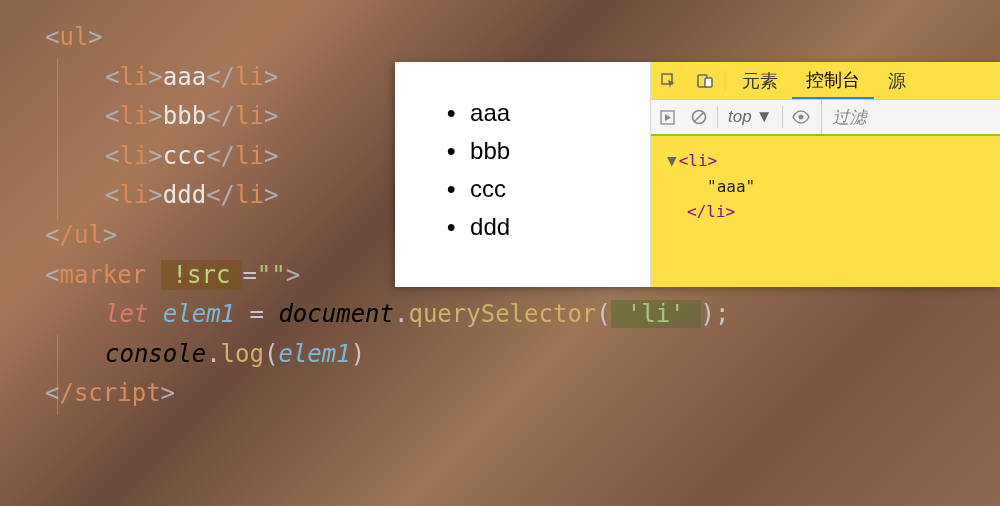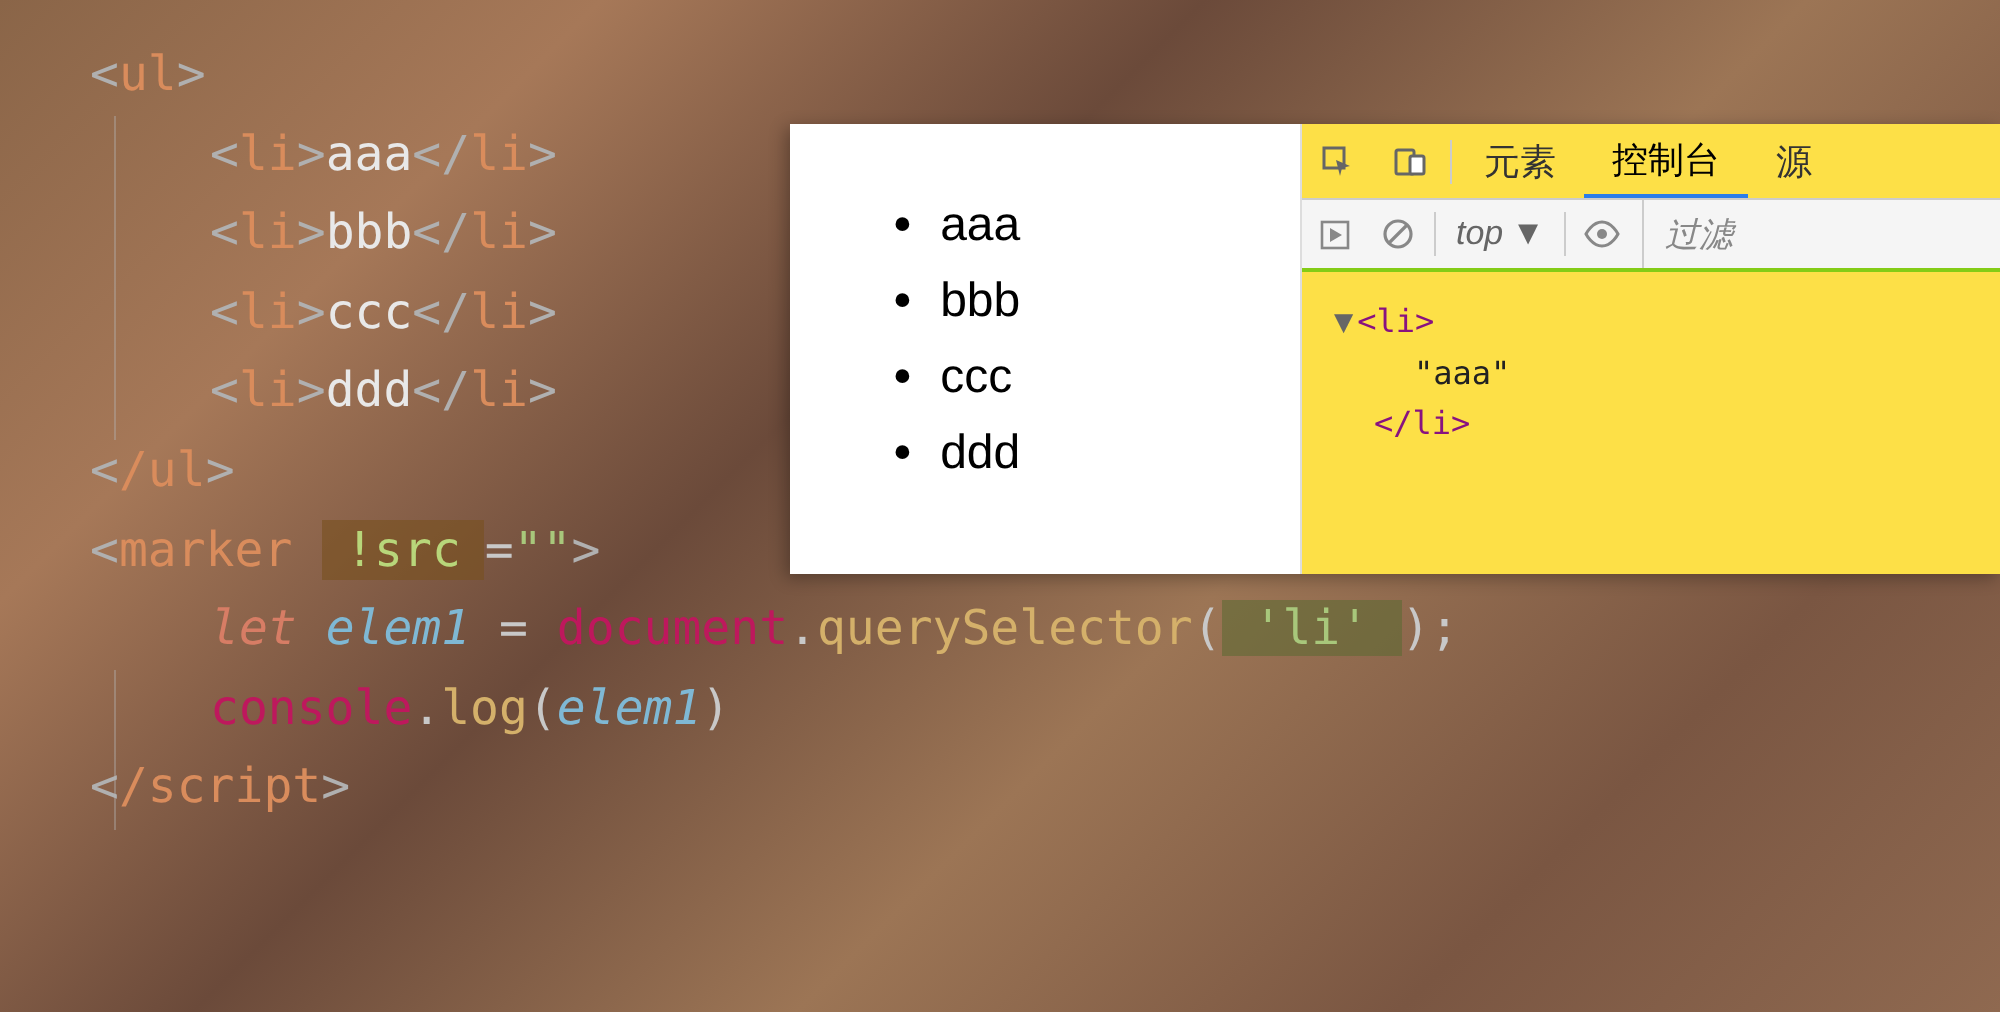--- a/index.html
+++ b/index.html
@@ -34,21 +34,21 @@
       width: 1px;
       height: 80px;
       background: rgba(180,180,180,0.4);
     }
     .tag { color: #d98c5c; }
     .angle { color: #b0b0b0; }
     .attr { color: #b8d67a; }
     .text { color: #e8e8e8; }
     .keyword { color: #d77d65; font-style: italic; }
     .var { color: #7fb8d4; font-style: italic; }
-    .obj { color: #be185d; }
+    .obj { color: #000000; font-style: italic; }
     .punct { color: #c8c8c8; }
     .func { color: #d4b06a; }
     .string { color: #a8c77b; }
     .highlight-bg { background: rgba(120,80,30,0.6); padding: 1px 12px; }
     .highlight-li { background: rgba(90,105,50,0.55); padding: 0 16px; }
 
     .preview-panel {
       position: absolute;
       left: 395px;
       top: 62px;

